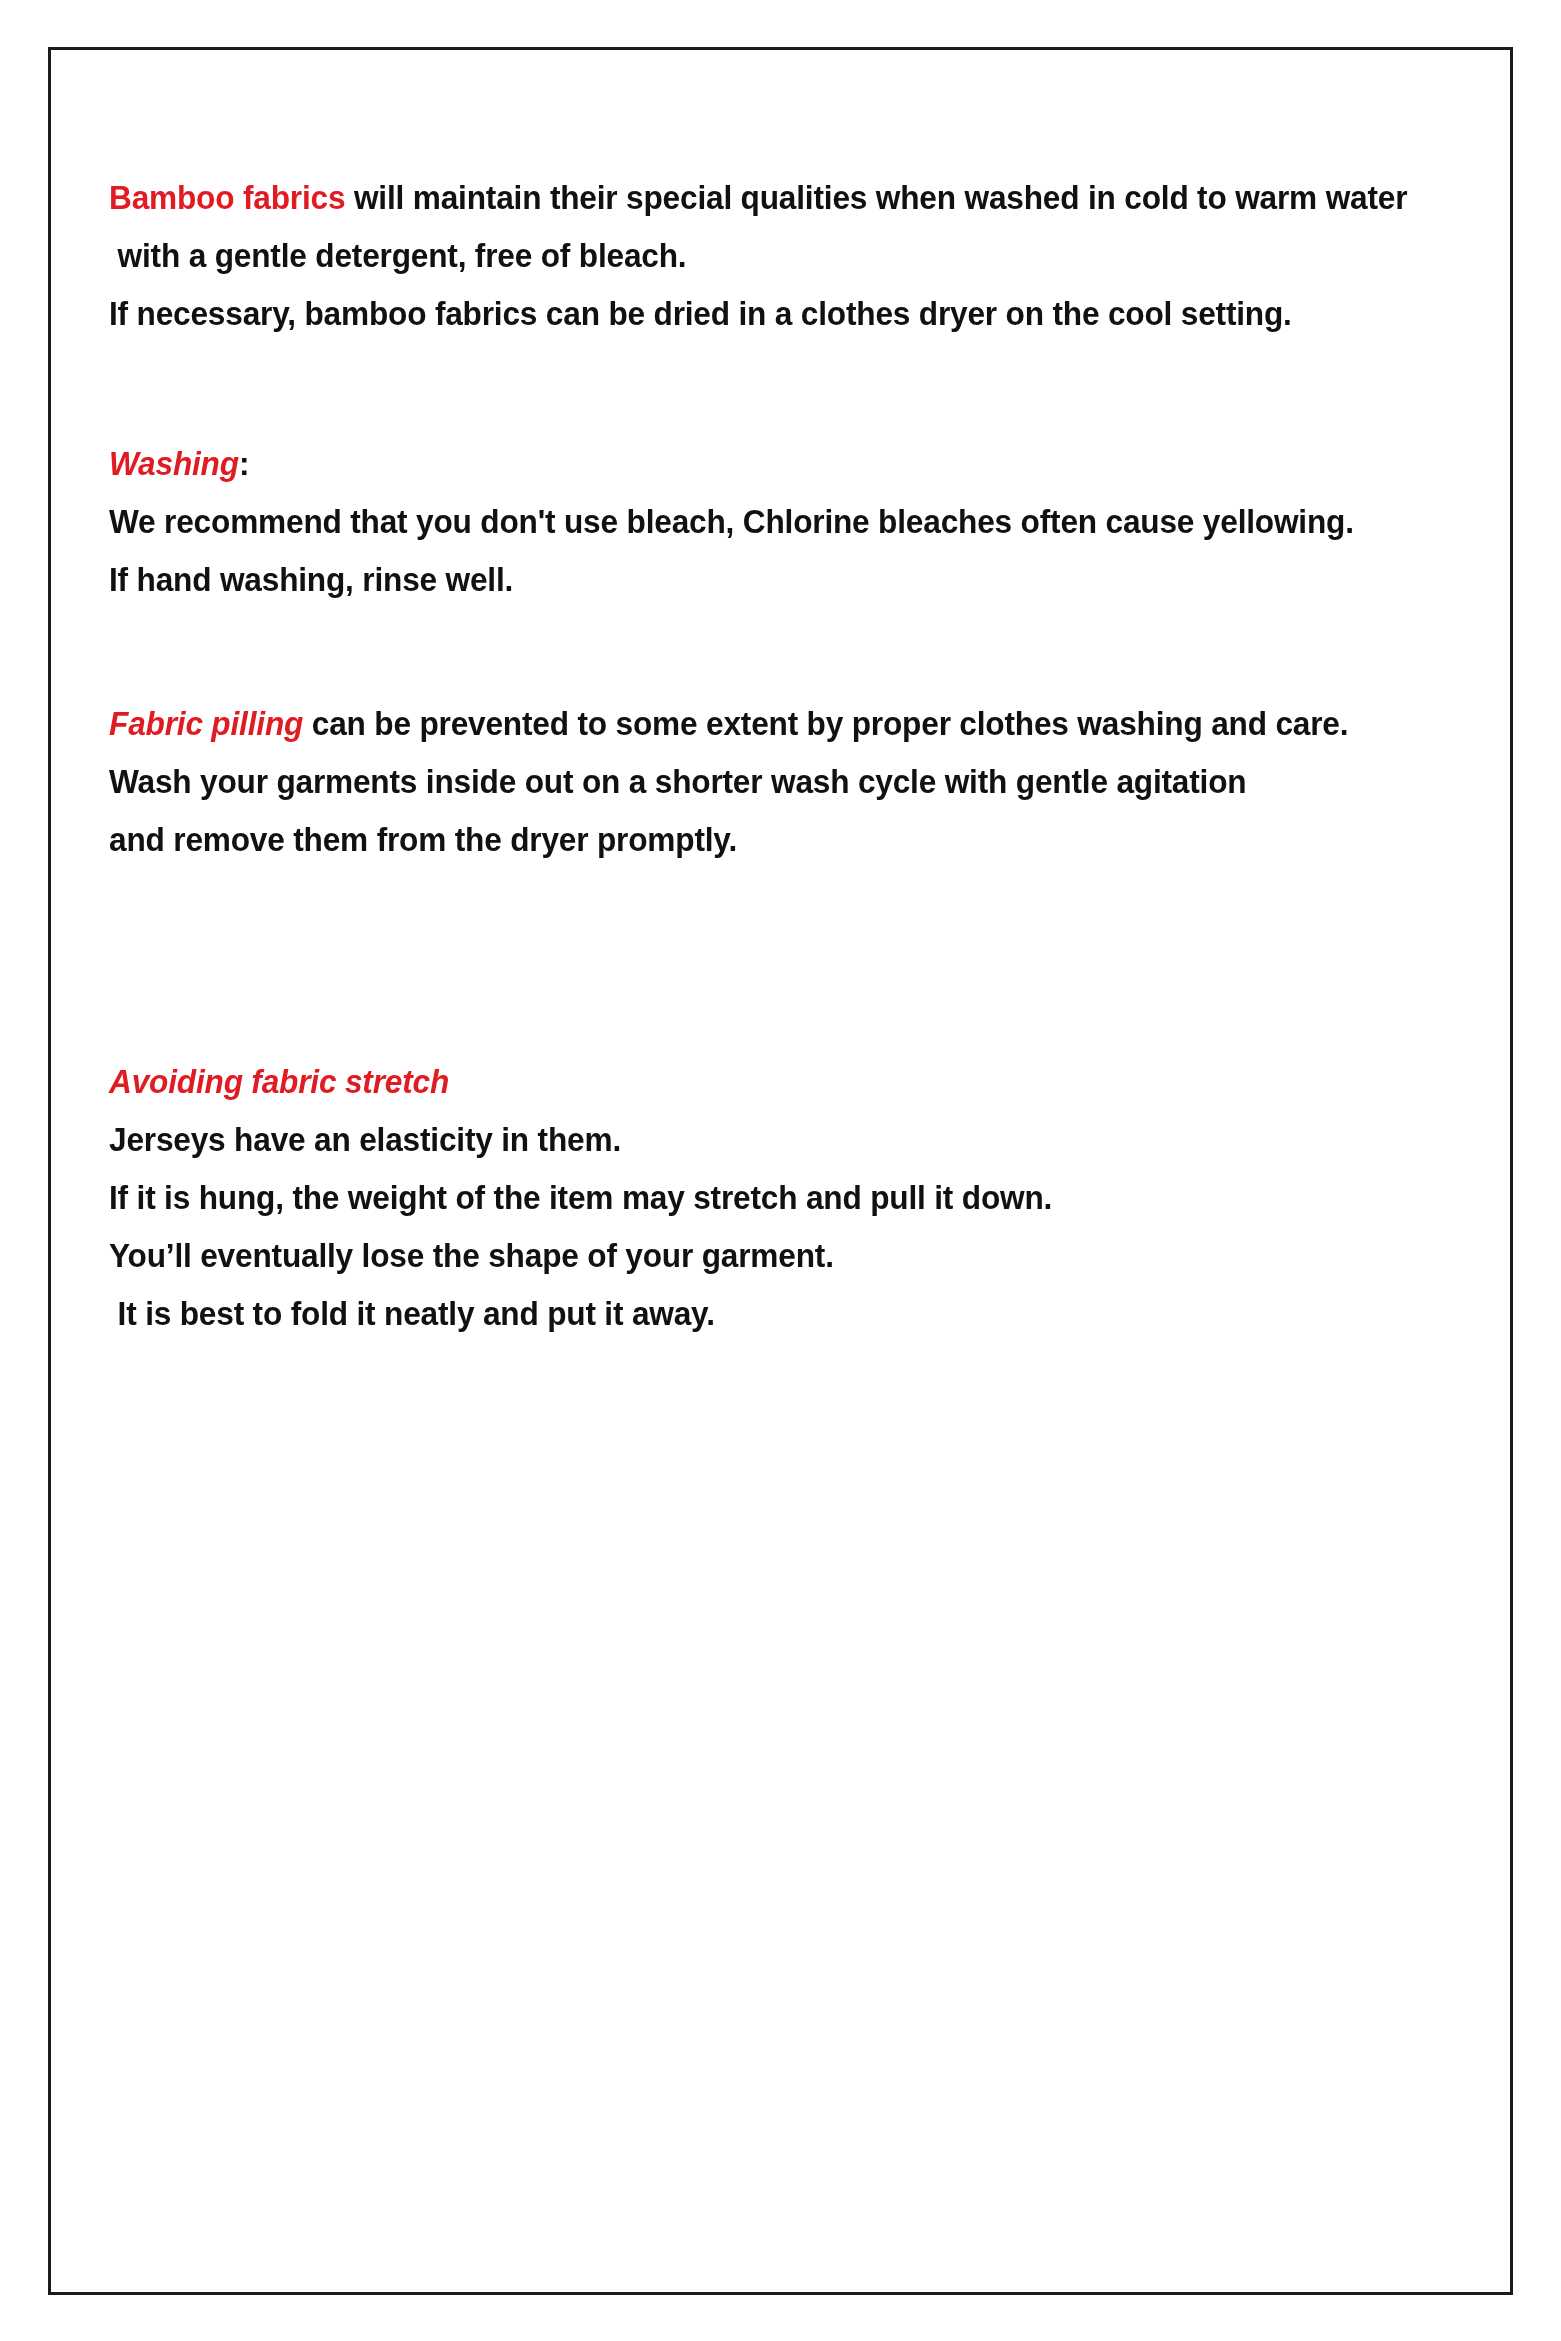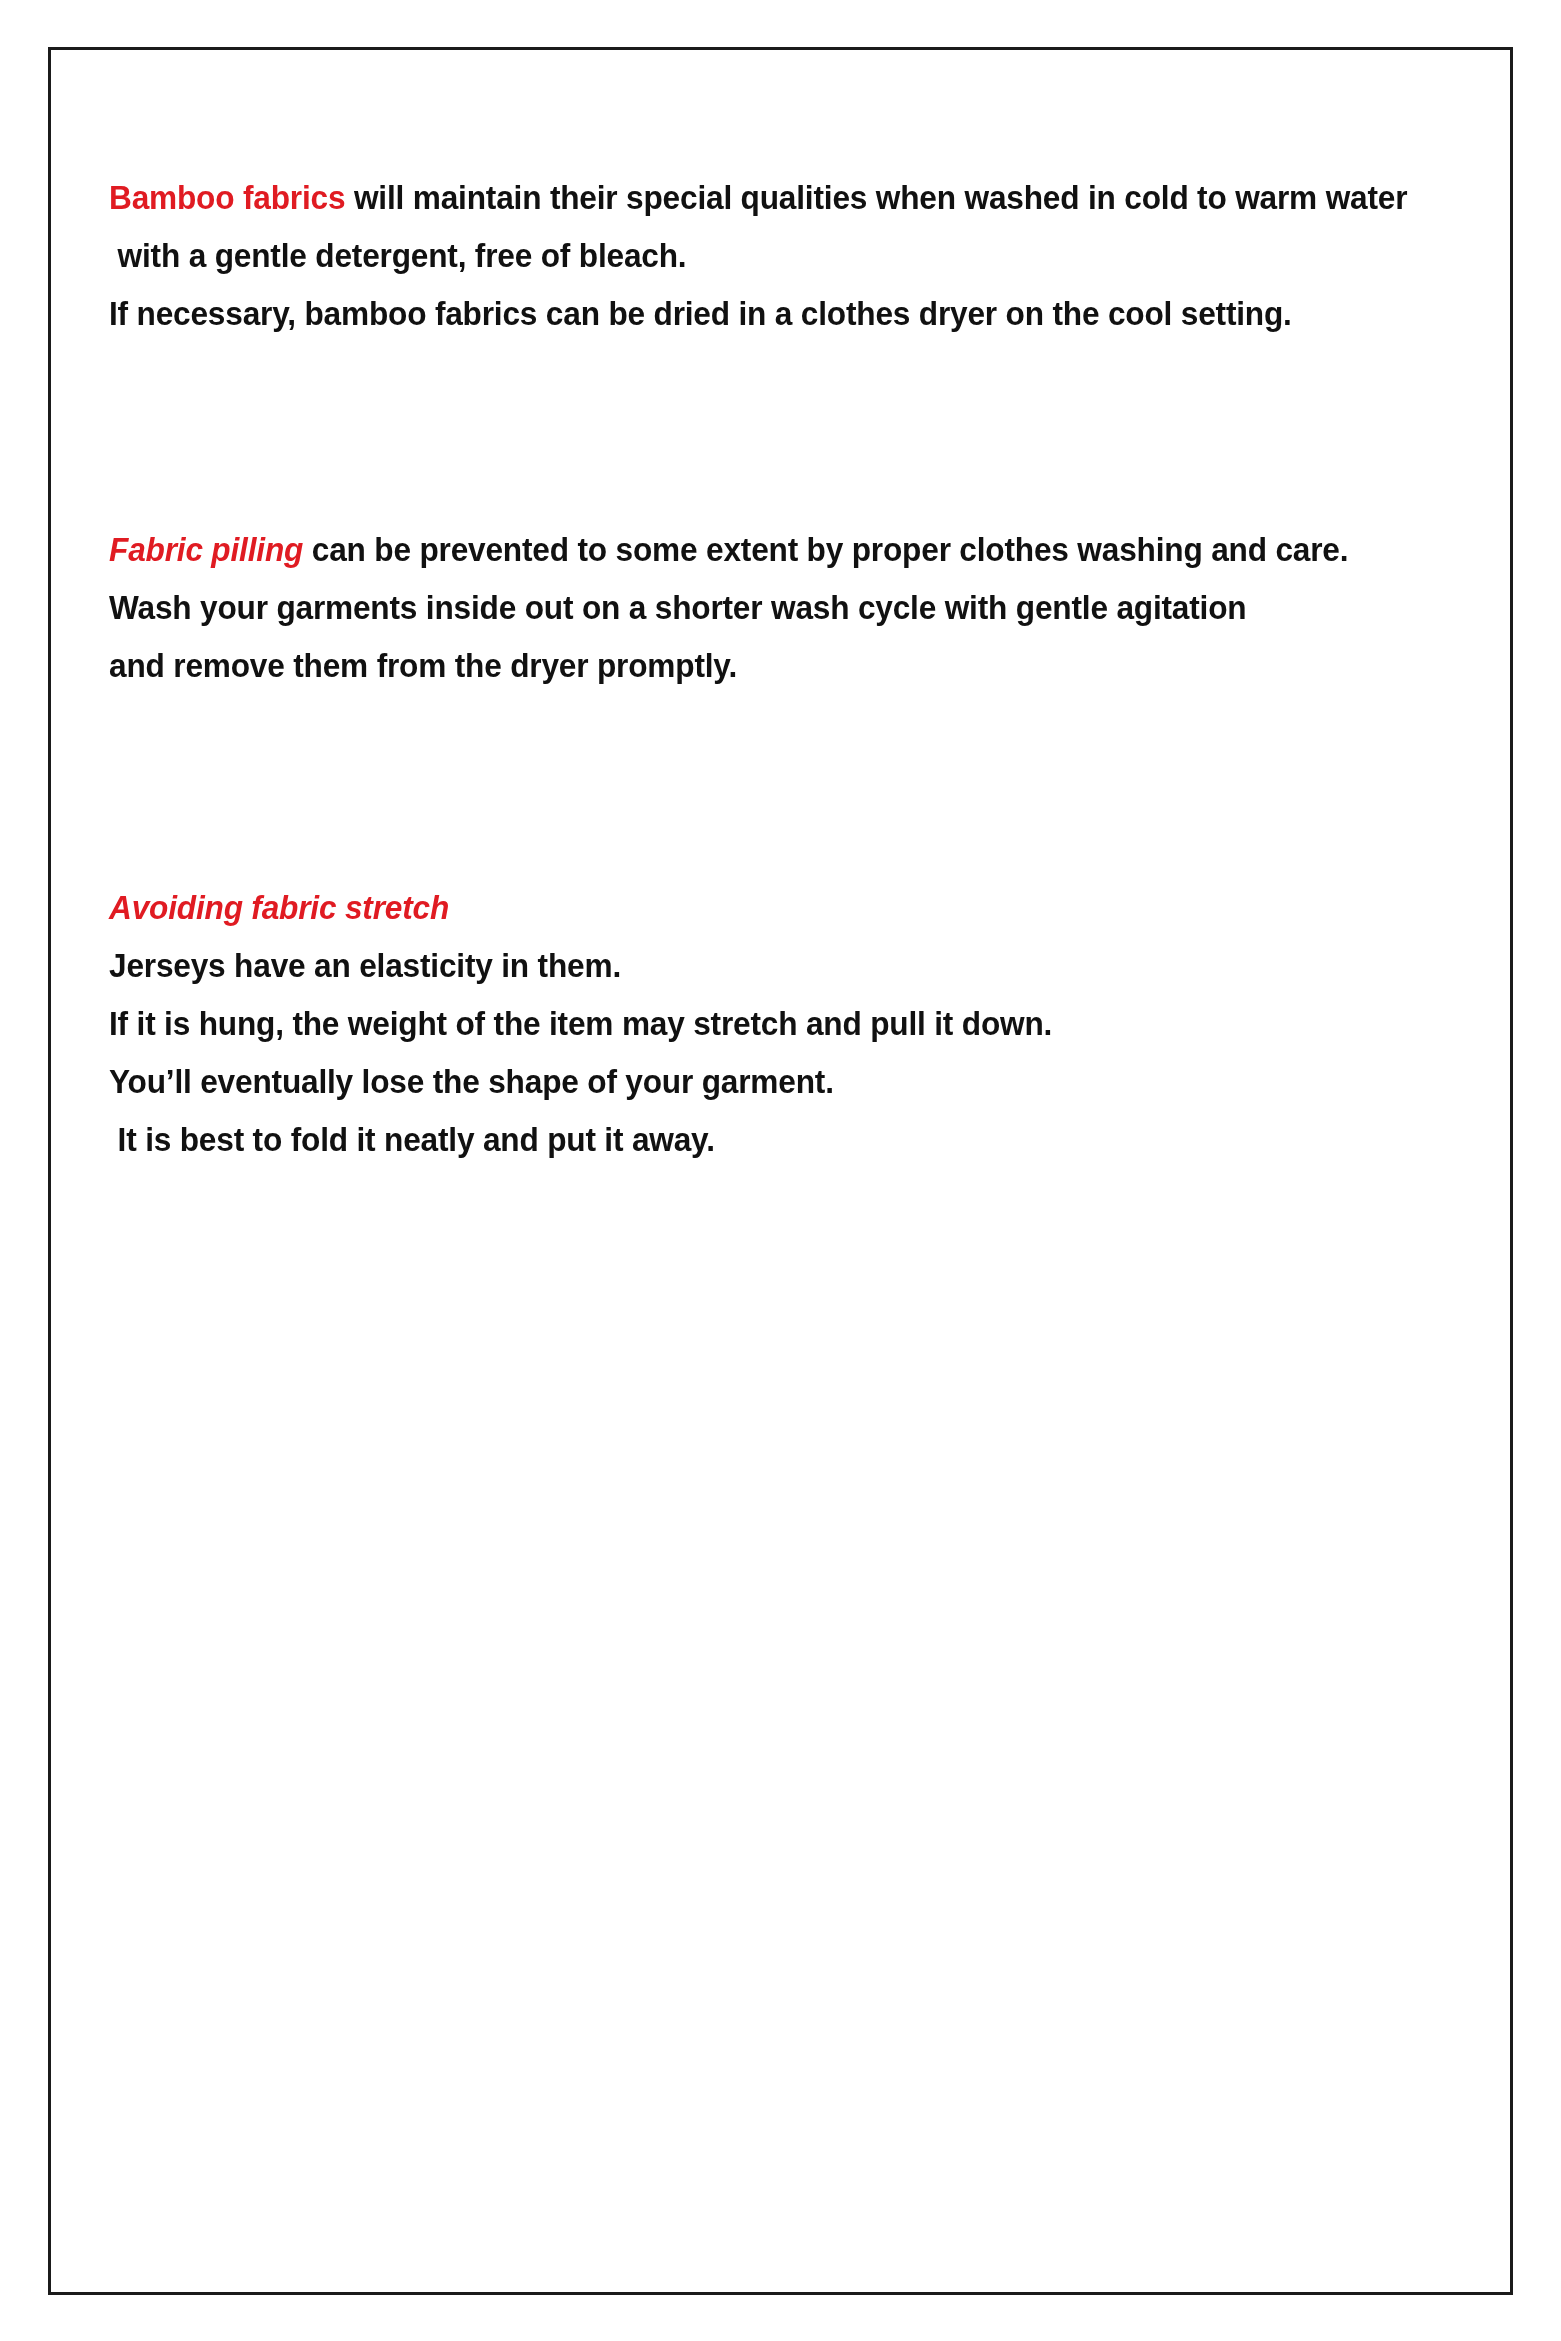--- a/index.html
+++ b/index.html
@@ -68,20 +68,25 @@
 
 <div class="page">
   <div class="frame"></div>
   <div class="content">
       <div class="para">
         <div class="line"><span class="red">Bamboo fabrics</span><span class="black"> will maintain their special qualities when washed in cold to warm water</span></div>
         <div class="line"><span class="black"> with a gentle detergent, free of bleach.</span></div>
         <div class="line"><span class="black">If necessary, bamboo fabrics can be dried in a clothes dryer on the cool setting.</span></div>
       </div>
       <div class="gap-lg"></div>
+      <div class="para">
+        <div class="line"><span class="heading-italic">Washing</span><span class="black">:</span></div>
+        <div class="line"><span class="black">We recommend that you don't use bleach, Chlorine bleaches often cause yellowing.</span></div>
+        <div class="line"><span class="black">If hand washing, rinse well.</span></div>
+      </div>
       <div class="gap-md"></div>
       <div class="para">
         <div class="line"><span class="heading-italic">Fabric pilling</span><span class="black"> can be prevented to some extent by proper clothes washing and care.</span></div>
         <div class="line"><span class="black">Wash your garments inside out on a shorter wash cycle with gentle agitation</span></div>
         <div class="line"><span class="black">and remove them from the dryer promptly.</span></div>
       </div>
       <div class="gap-md"></div>
       <div class="gap-xl"></div>
       <div class="para">
         <div class="line"><span class="heading-italic">Avoiding fabric stretch</span></div>

